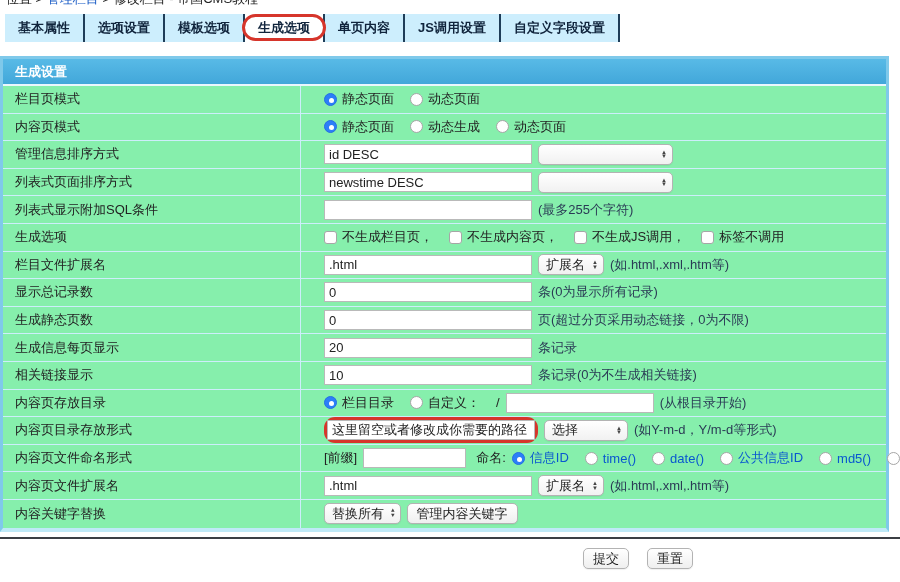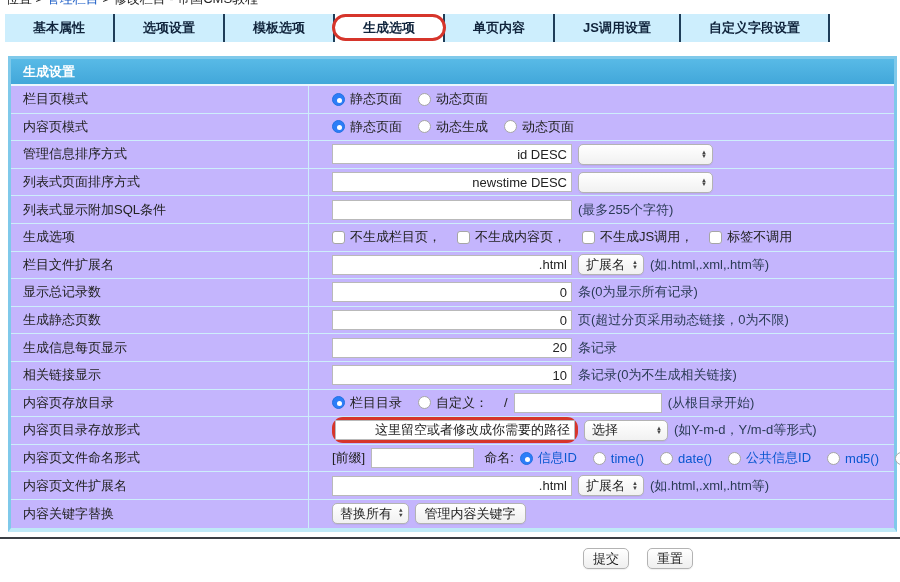--- a/index.html
+++ b/index.html
@@ -6,36 +6,36 @@
   html,body { width:900px; background:#fff; font-family:"Liberation Sans","DejaVu Sans",sans-serif; font-size:13px; color:#222; }
   .page { position:relative; width:900px; height:582px; overflow:hidden; background:#fff; }
 
   
   .crumb-clip { height:9px; overflow:hidden; }
   .crumb { margin-top:-9px; line-height:16px; font-size:13px; white-space:nowrap; padding-left:6px; }
   .crumb .lnk { color:#1558c4; }
 
   
   .tabbar { display:inline-flex; margin:5px 0 0 5px; background:#cdeefd; height:28px; align-items:stretch; }
-  .tab { display:flex; align-items:center; padding:0 28px; font-weight:bold; font-size:13px; color:#10243c;
+  .tab { display:flex; align-items:center; padding:0 13px; font-weight:bold; font-size:13px; color:#10243c;
          border-right:2px solid #1f3d58; white-space:nowrap; cursor:default; position:relative; }
   .tab.active { background:#fff; }
   .ring { position:absolute; top:0; bottom:1px; left:-3px; right:-3px; border:3px solid #d6352b; border-radius:16px; pointer-events:none; }
 
   
-  .panel { position:absolute; top:56px; left:8px; width:889px; border:3px solid #7fc9ea; border-bottom:4px solid #bfe9f7; background:#c4b5fd; }
+  .panel { position:absolute; top:56px; left:0; width:889px; border:3px solid #7fc9ea; border-bottom:4px solid #bfe9f7; background:#86efac; }
   .panel-hd { height:27px; background:linear-gradient(#58bae6,#42a7da); color:#fff; font-weight:bold; display:flex; align-items:center; padding-left:12px; border-bottom:2px solid #eaf7fd; }
   .row { display:flex; height:27.6px; border-bottom:1px solid #cdeefb; align-items:stretch;gap:16px; }
   .row:last-child { border-bottom:none;font-family:Liberation Mono, monospace; }
   .lbl { width:298px; flex:0 0 298px; display:flex; align-items:center; padding-left:12px; border-right:1px solid #cdeefb; color:#222; }
   .val { flex:1; display:flex; align-items:center; padding-left:7px; gap:6px; white-space:nowrap; }
 
   
   .ti { height:20px; border:1px solid #b9b9b9; background:#fff; font-size:13px; font-family:inherit; padding:0 4px; color:#222; }
-  .w240 { width:240px;text-align:right; } .w148 { width:148px; } .w103 { width:103px; }
+  .w240 { width:208px; } .w148 { width:148px; } .w103 { width:103px; }
   .sel { display:inline-flex; align-items:center; justify-content:space-between; height:21px;
          border:1px solid #b3b3b3; border-radius:5px; background:linear-gradient(#fff,#f1f1f1);
          padding:0 5px 0 7px; cursor:default; box-shadow:0 1px 1px rgba(0,0,0,.06); }
   .w135 { width:135px; }
   .arrows { display:inline-flex; flex-direction:column; margin-left:7px; color:#444; font-size:6px; line-height:4.5px; }
   .opt { display:inline-flex; align-items:center; gap:5px; margin-right:10px; }
   .radio { width:13px; height:13px; border-radius:50%; border:1px solid #a6a6a6; background:#fff; position:relative; flex:0 0 13px; }
   .radio.on { background:#2c7ef8; border-color:#2470e2; }
   .radio.on::after { content:""; position:absolute; left:4px; top:4px; width:5px; height:5px; border-radius:50%; background:#fff; }
   .check { width:13px; height:13px; border-radius:3px; border:1px solid #a6a6a6; background:#fff; flex:0 0 13px; }

